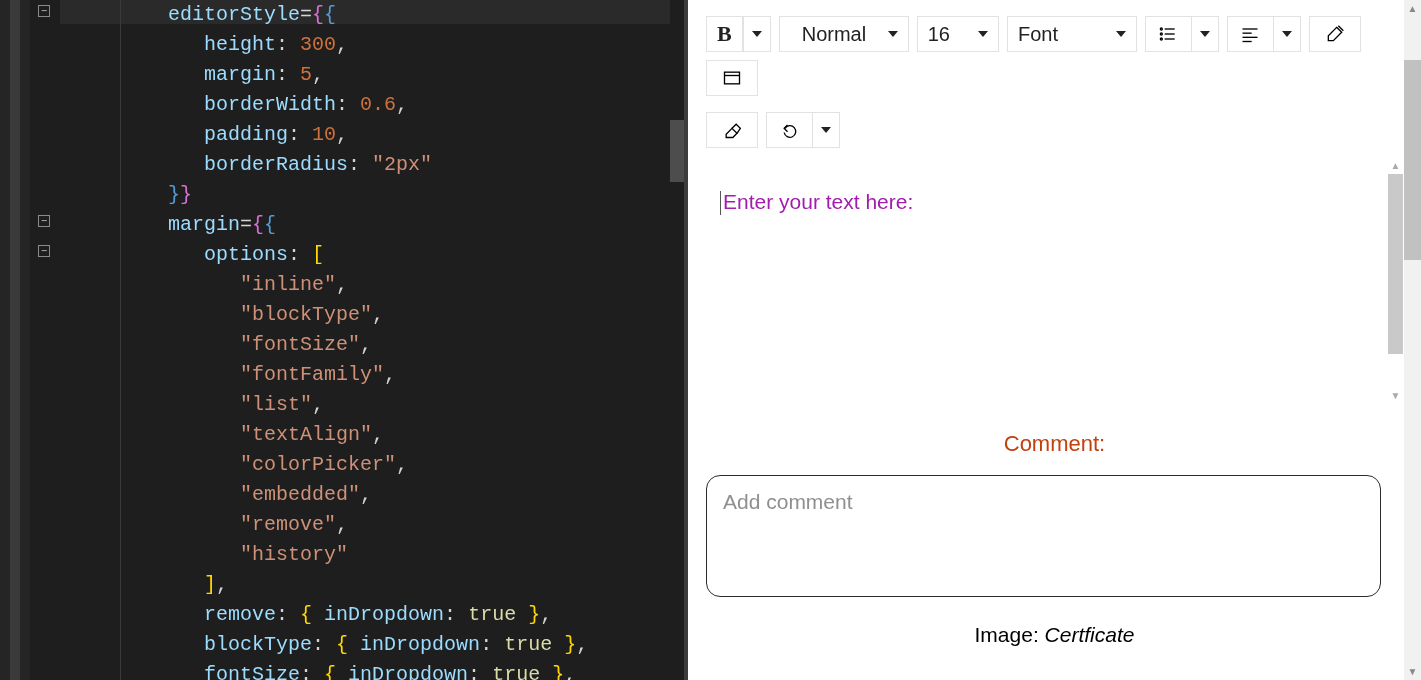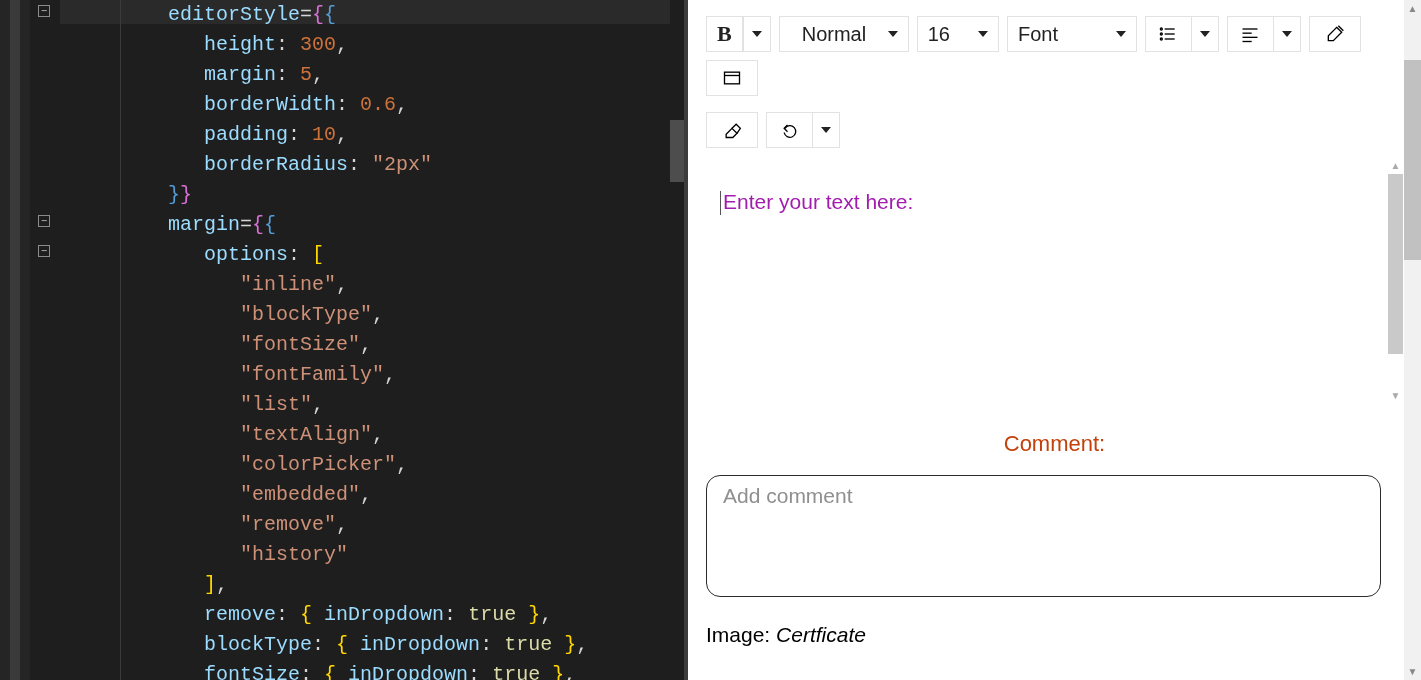--- a/index.html
+++ b/index.html
@@ -73,25 +73,25 @@
   .rte-placeholder { color: #a21caf; }
   .rte-cursor { display:inline-block; width:1px; height:24px; background:#555; vertical-align:middle; margin-right:2px; }
   .rte-scroll-track { position:absolute; right:0; top:0; width:15px; height:100%; }
   .rte-arrow { position:absolute; right:0; width:15px; height:15px; display:flex; align-items:center; justify-content:center; color:#aaa; font-size:10px; }
   .rte-arrow.up { top:0;} .rte-arrow.down { bottom:0;}
   .rte-thumb { position:absolute; right:0; top:16px; width:15px; height:180px; background:#c9c9c9; }
 
   .section-label { text-align: center; font-size: 22px; margin: 28px 0 18px 0; color:#c2410c; }
   .comment-box {
     width: calc(100% - 22px); margin: 0 0 0 0; border: 1px solid #2b2b2b; border-radius: 14px;
-    height: 122px; padding: 8px 16px; font-size: 21px; color: #333; resize: none; outline: none;
+    height: 122px; padding: 14px 16px; font-size: 21px; color: #333; resize: none; outline: none;
     font-family: inherit;
   }
   .comment-box::placeholder { color: #8f8f8f; }
-  .image-label { font-size:21px; margin-top: 26px; }
+  .image-label { text-align:center; font-size:21px; margin-top: 26px; }
   .image-label .ital { font-style: italic; }
 </style>
 </head>
 <body>
 
 <div class="editor-pane">
   <div class="gutter-band">
     <div class="gutter-col"></div>
     <div class="gutter-col sel"></div>
     <div class="gutter-col"></div>

